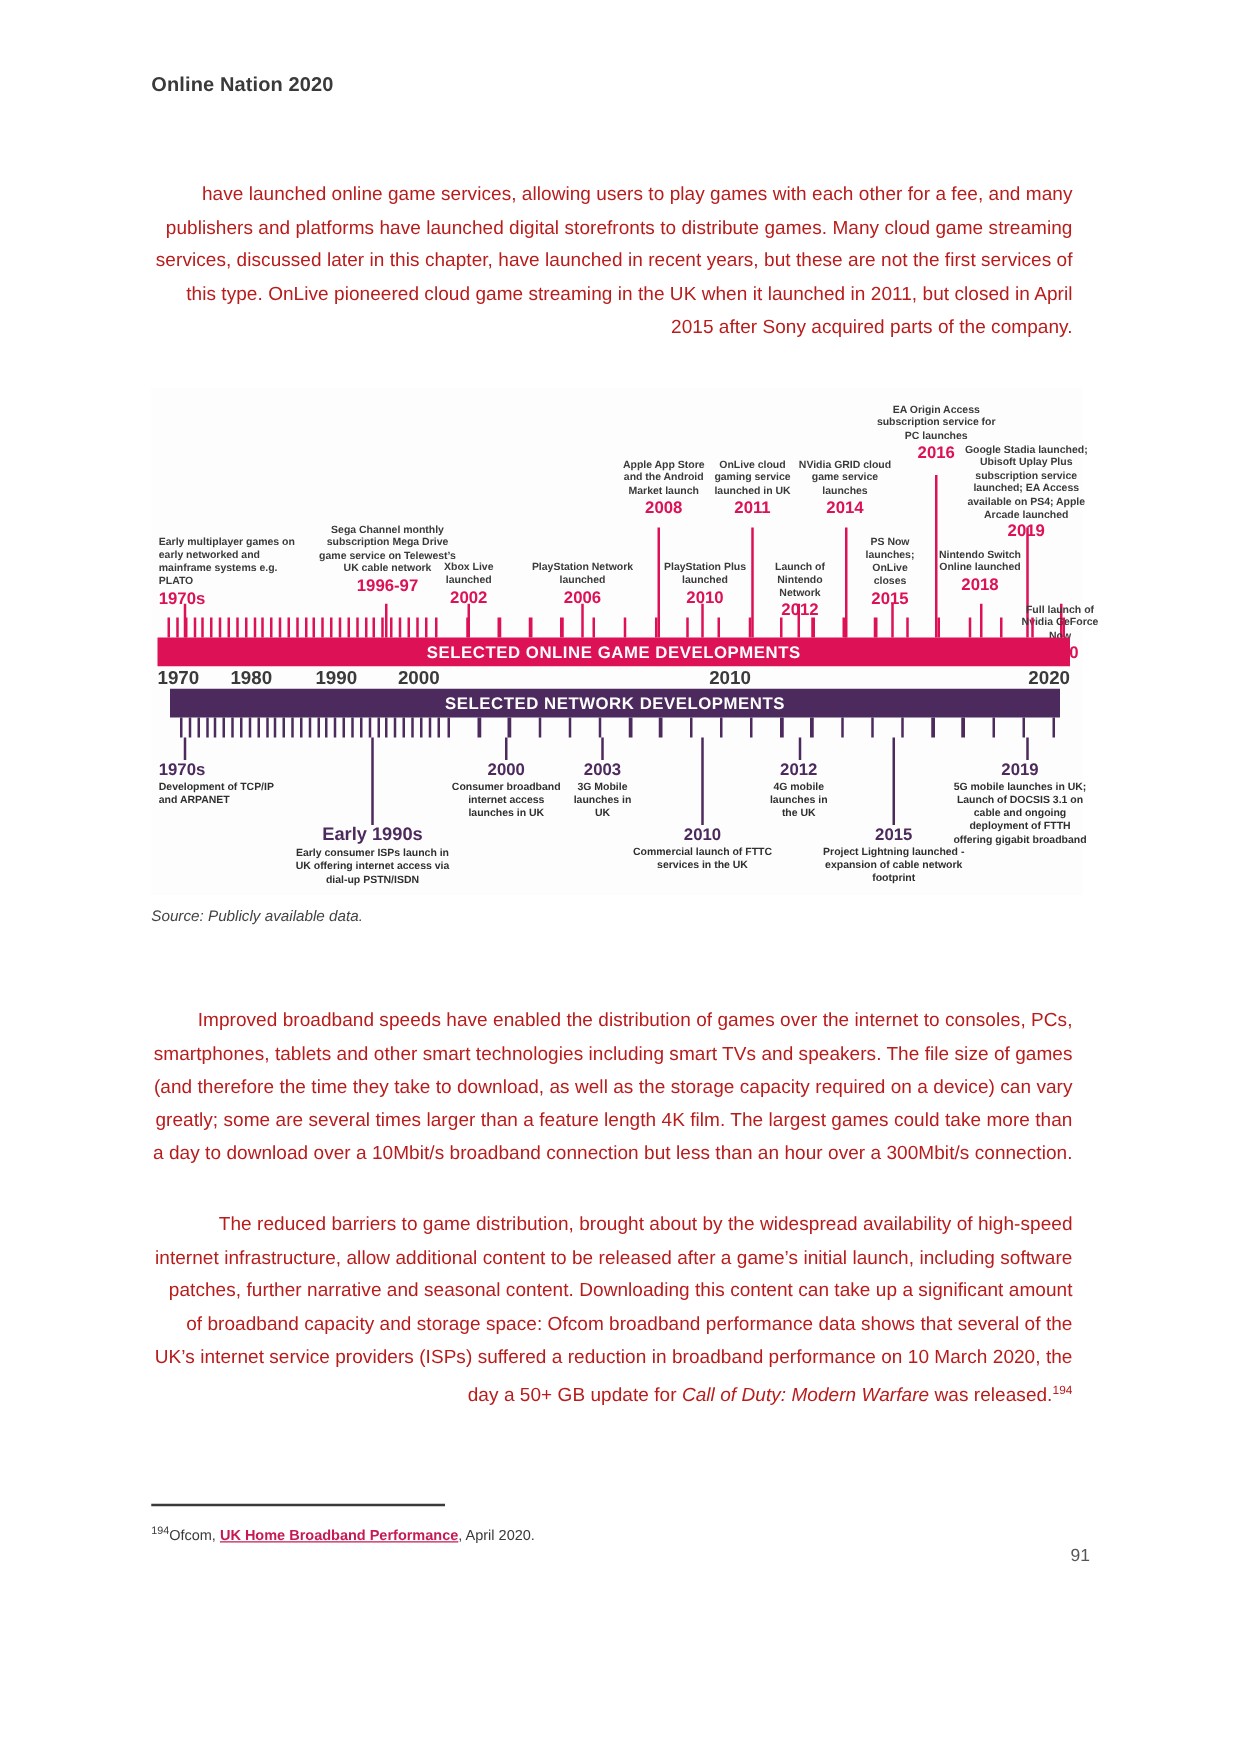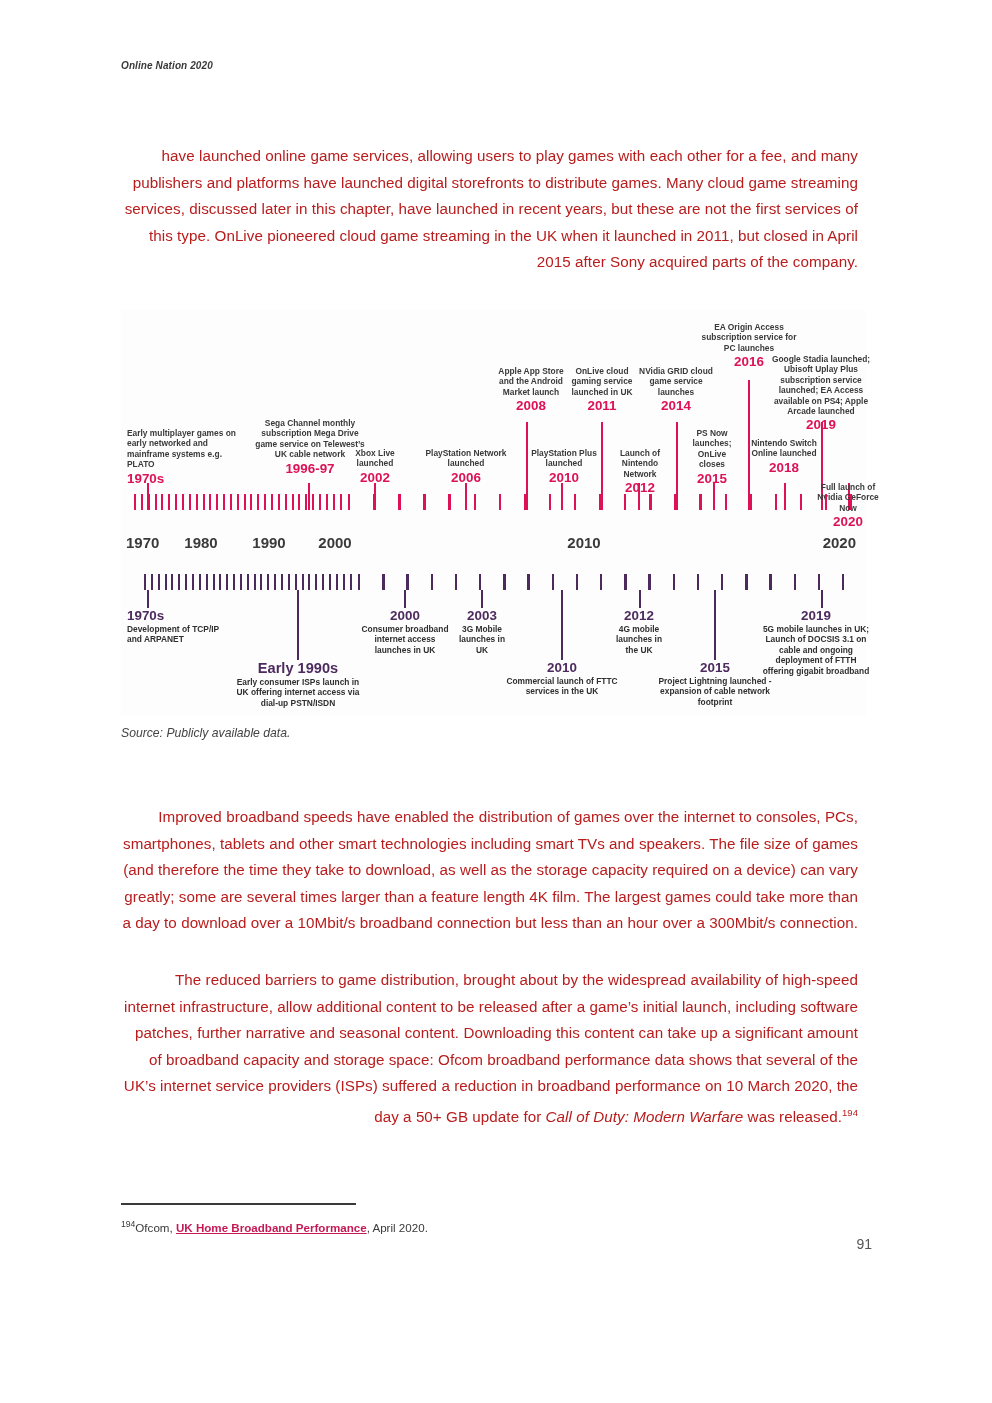--- a/index.html
+++ b/index.html
@@ -9,21 +9,21 @@
     font-family:"Liberation Sans", sans-serif;
     color:#3a3a3a;
     position:relative;
     overflow:hidden;
   }
   .page{position:absolute;inset:0;}
 
   
   .running-head{
     position:absolute;left:121px;top:60px;
-    font-size:10px;font-weight:700;color:#3a3a3a;letter-spacing:.1px;font-style:italic;
+    font-size:16px;font-weight:700;color:#3a3a3a;letter-spacing:.1px;
   }
 
   
   .body-col{position:absolute;left:121px;width:737px;}
   .para{
     font-size:15.2px;line-height:26.5px;color:#b91c1c;
     margin:0 0 13px 0;text-align:right;letter-spacing:.05px;
   }
   .para i{font-style:italic;margin-top:44px;}
   .sup{font-size:9.5px;vertical-align:super;}
@@ -246,30 +246,32 @@
           <i class="tick maj" style="left:548.3px"></i>
           <i class="tick maj" style="left:573.4px"></i>
           <i class="tick maj" style="left:598.5px"></i>
           <i class="tick maj" style="left:623.6px"></i>
           <i class="tick maj" style="left:648.7px"></i>
           <i class="tick maj" style="left:673.8px"></i>
           <i class="tick maj" style="left:698.9px"></i>
           <i class="tick maj" style="left:724.0px"></i>
         </div>
 
+      <div class="bar bar-games">SELECTED ONLINE GAME DEVELOPMENTS</div>
 
       <div class="axis-years">
         <span class="edge-l" style="left:5px;">1970</span>
         <span style="left:80px;">1980</span>
         <span style="left:148px;">1990</span>
         <span style="left:214px;">2000</span>
         <span style="left:463px;">2010</span>
         <span class="edge-r" style="left:735px;">2020</span>
       </div>
 
+      <div class="bar bar-net">SELECTED NETWORK DEVELOPMENTS</div>
 
       <div class="ticks ticks-net" id="ticks-net">
           <i class="tick" style="left:8.0px"></i>
           <i class="tick" style="left:14.8px"></i>
           <i class="tick" style="left:21.7px"></i>
           <i class="tick" style="left:28.5px"></i>
           <i class="tick" style="left:35.4px"></i>
           <i class="tick" style="left:42.3px"></i>
           <i class="tick" style="left:49.1px"></i>
           <i class="tick" style="left:55.9px"></i>

